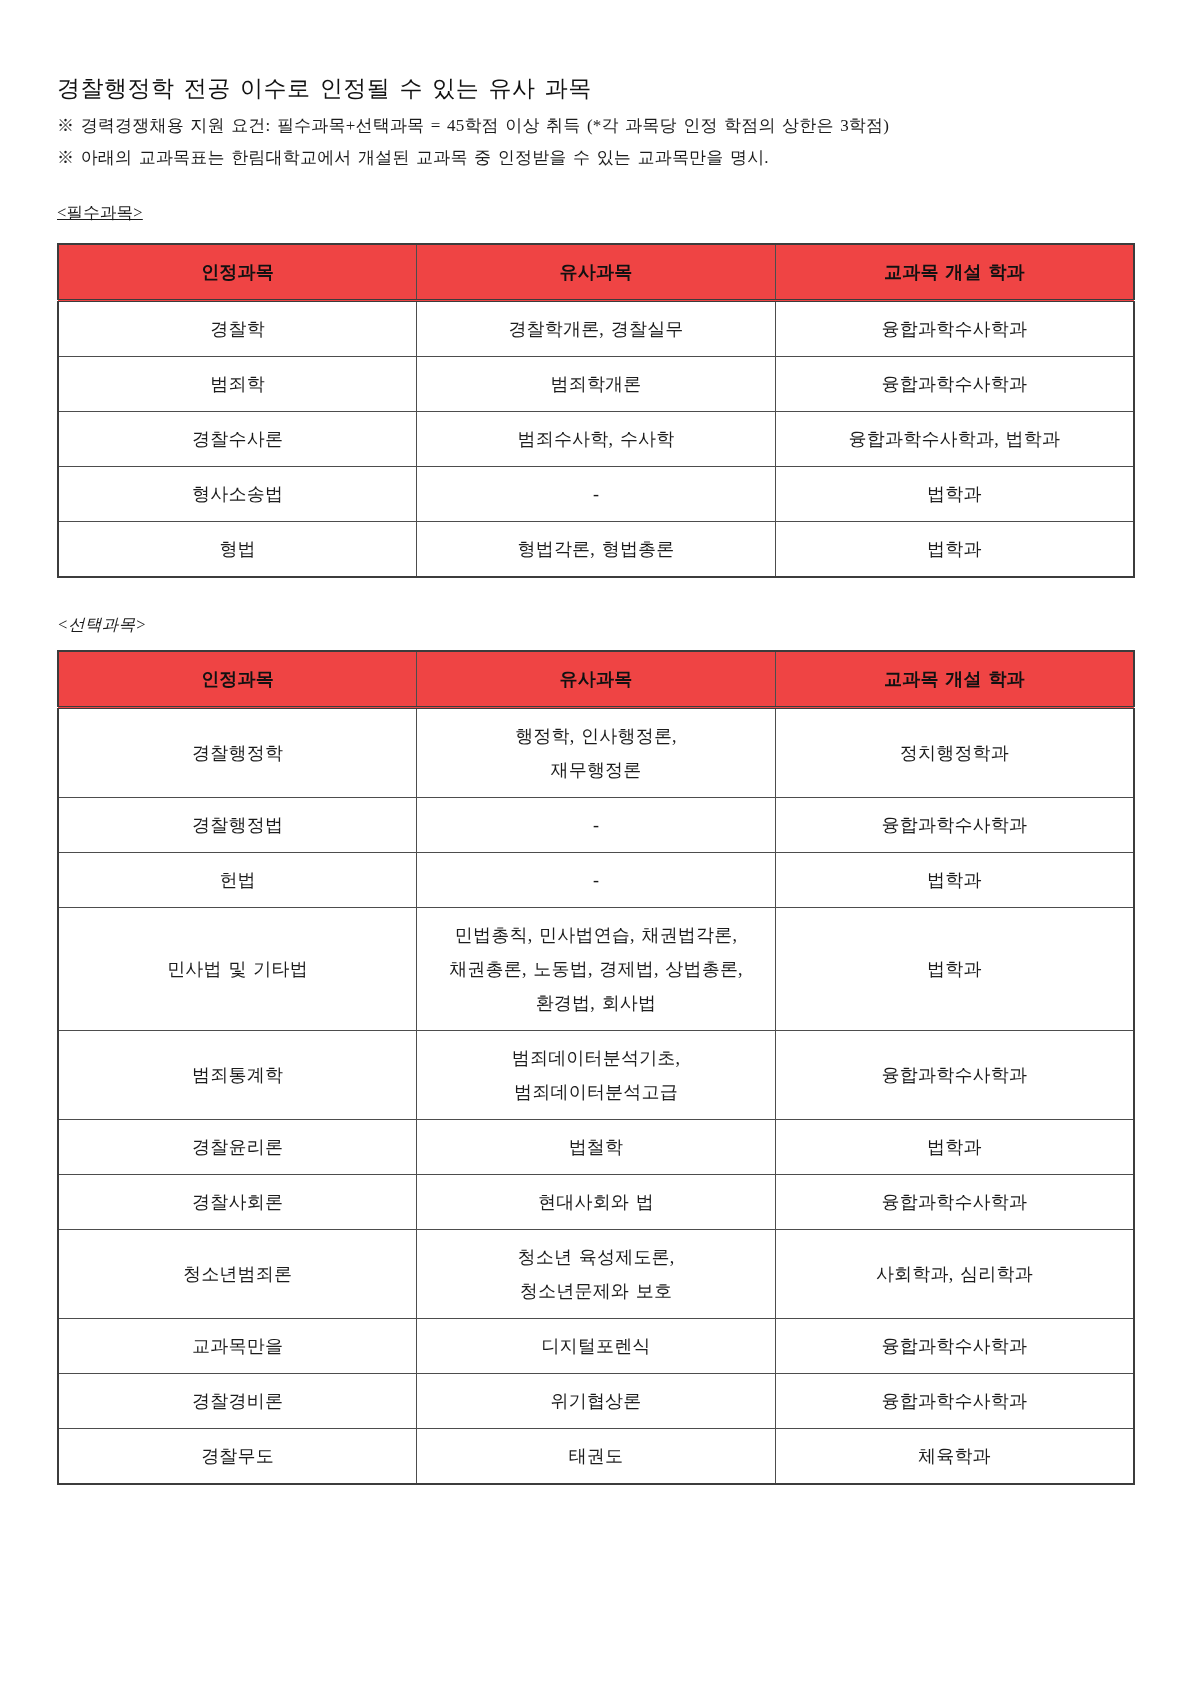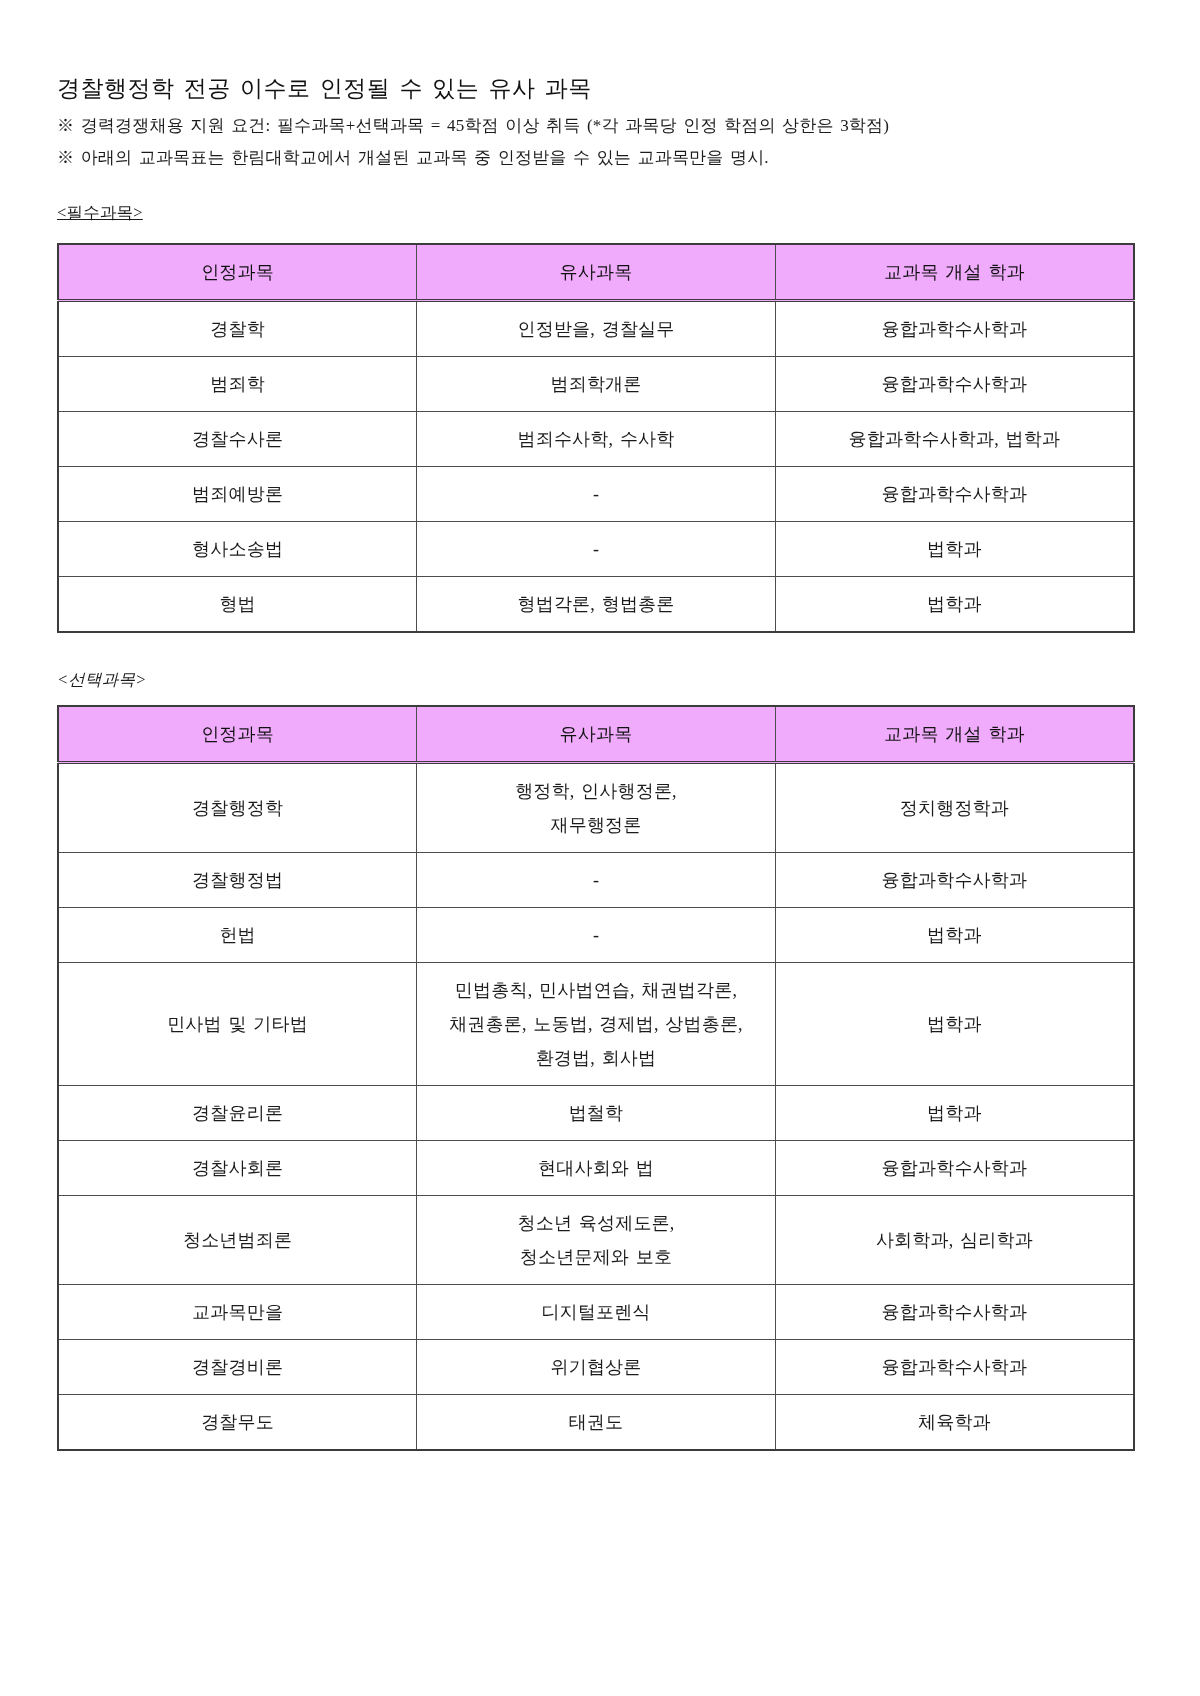--- a/index.html
+++ b/index.html
@@ -68,22 +68,22 @@
     border: 1px solid #4d4d4d;
     text-align: center;
     vertical-align: middle;
     font-size: 18px;
     line-height: 34px;
     padding: 10px 8px;
     letter-spacing: 0.2px;
     word-spacing: 2px;
   }
   table.course-table th {
-    background: #f0abfc;
-    font-weight: normal;
+    background: #ef4444;
+    font-weight: bold;
     color: #111111;
     border-bottom: 3px double #3c3c3c;
   }
   .cl {
     line-height: 34px;
   }
 </style>
 </head>
 <body>
 
@@ -109,21 +109,21 @@
             <th>유사과목</th>
             <th>교과목 개설 학과</th>
           </tr>
         </thead>
         <tbody>
           <tr>
             <td>
               <div class="cl">경찰학</div>
             </td>
             <td>
-              <div class="cl">인정받을, 경찰실무</div>
+              <div class="cl">경찰학개론, 경찰실무</div>
             </td>
             <td>
               <div class="cl">융합과학수사학과</div>
             </td>
           </tr>
           <tr>
             <td>
               <div class="cl">범죄학</div>
             </td>
             <td>
@@ -135,31 +135,20 @@
           </tr>
           <tr>
             <td>
               <div class="cl">경찰수사론</div>
             </td>
             <td>
               <div class="cl">범죄수사학, 수사학</div>
             </td>
             <td>
               <div class="cl">융합과학수사학과, 법학과</div>
-            </td>
-          </tr>
-          <tr>
-            <td>
-              <div class="cl">범죄예방론</div>
-            </td>
-            <td>
-              <div class="cl">-</div>
-            </td>
-            <td>
-              <div class="cl">융합과학수사학과</div>
             </td>
           </tr>
           <tr>
             <td>
               <div class="cl">형사소송법</div>
             </td>
             <td>
               <div class="cl">-</div>
             </td>
             <td>
@@ -239,20 +228,32 @@
               <div class="cl">민법총칙, 민사법연습, 채권법각론,</div>
               <div class="cl">채권총론, 노동법, 경제법, 상법총론,</div>
               <div class="cl">환경법, 회사법</div>
             </td>
             <td>
               <div class="cl">법학과</div>
             </td>
           </tr>
           <tr>
             <td>
+              <div class="cl">범죄통계학</div>
+            </td>
+            <td>
+              <div class="cl">범죄데이터분석기초,</div>
+              <div class="cl">범죄데이터분석고급</div>
+            </td>
+            <td>
+              <div class="cl">융합과학수사학과</div>
+            </td>
+          </tr>
+          <tr>
+            <td>
               <div class="cl">경찰윤리론</div>
             </td>
             <td>
               <div class="cl">법철학</div>
             </td>
             <td>
               <div class="cl">법학과</div>
             </td>
           </tr>
           <tr>

